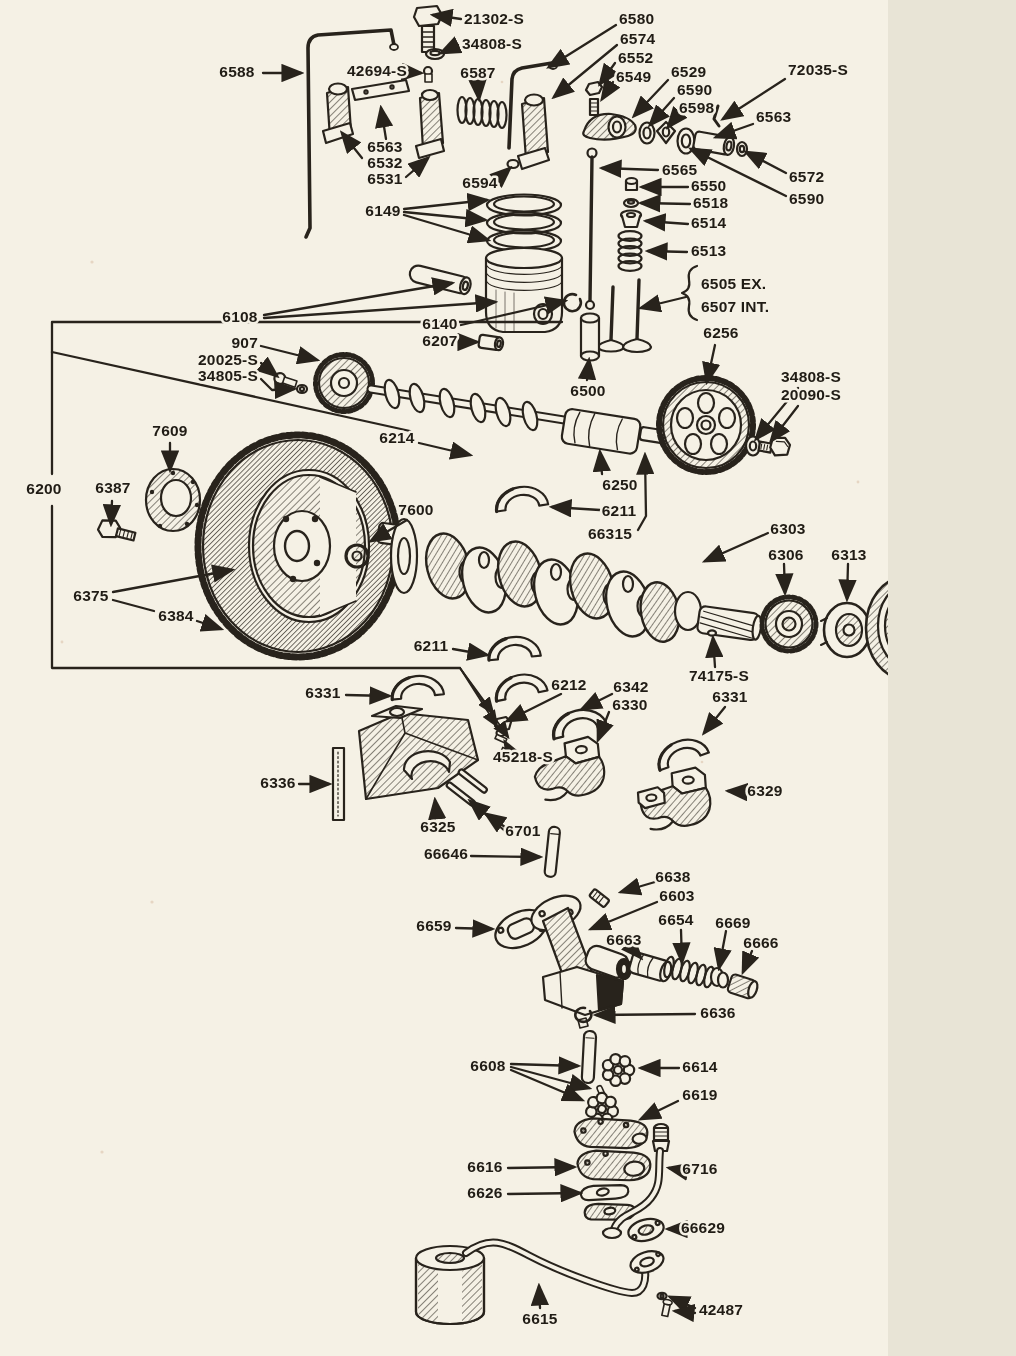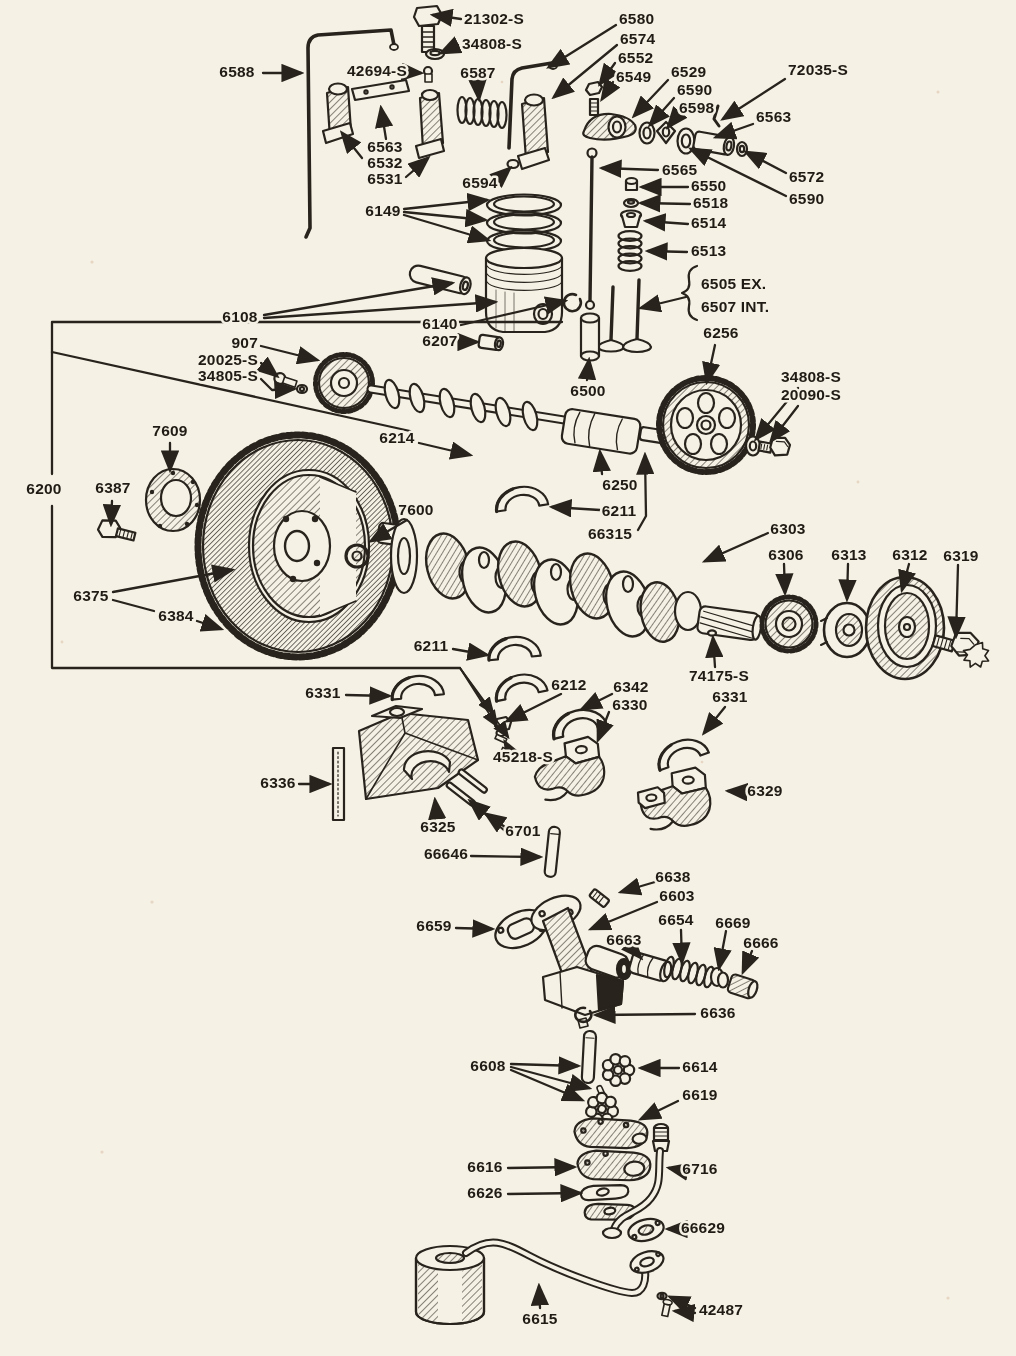--- a/index.html
+++ b/index.html
@@ -1,16 +1,16 @@
 <!DOCTYPE html>
 <html><head>
 <meta charset="utf-8">
 <style>
   html,body{margin:0;padding:0;background:#e8e4d6;}
-  .page{position:relative;width:1016px;height:1356px;background:#f5f1e5;overflow:hidden;
+  .page{position:relative;width:888px;height:1356px;background:#f5f1e5;overflow:hidden;
         font-family:"Liberation Sans",sans-serif;}
   svg{display:block;}
   .lbl{font:700 15.5px "Liberation Sans",sans-serif;fill:#201c15;letter-spacing:.2px;
        dominant-baseline:middle;paint-order:stroke;stroke:#f5f1e5;stroke-width:5px;stroke-linejoin:round;}
   .leader{fill:none;stroke:#28231c;stroke-width:2.3px;stroke-linecap:round;stroke-linejoin:round;}
 </style>
 </head>
 <body>
 
 <div class="page">

